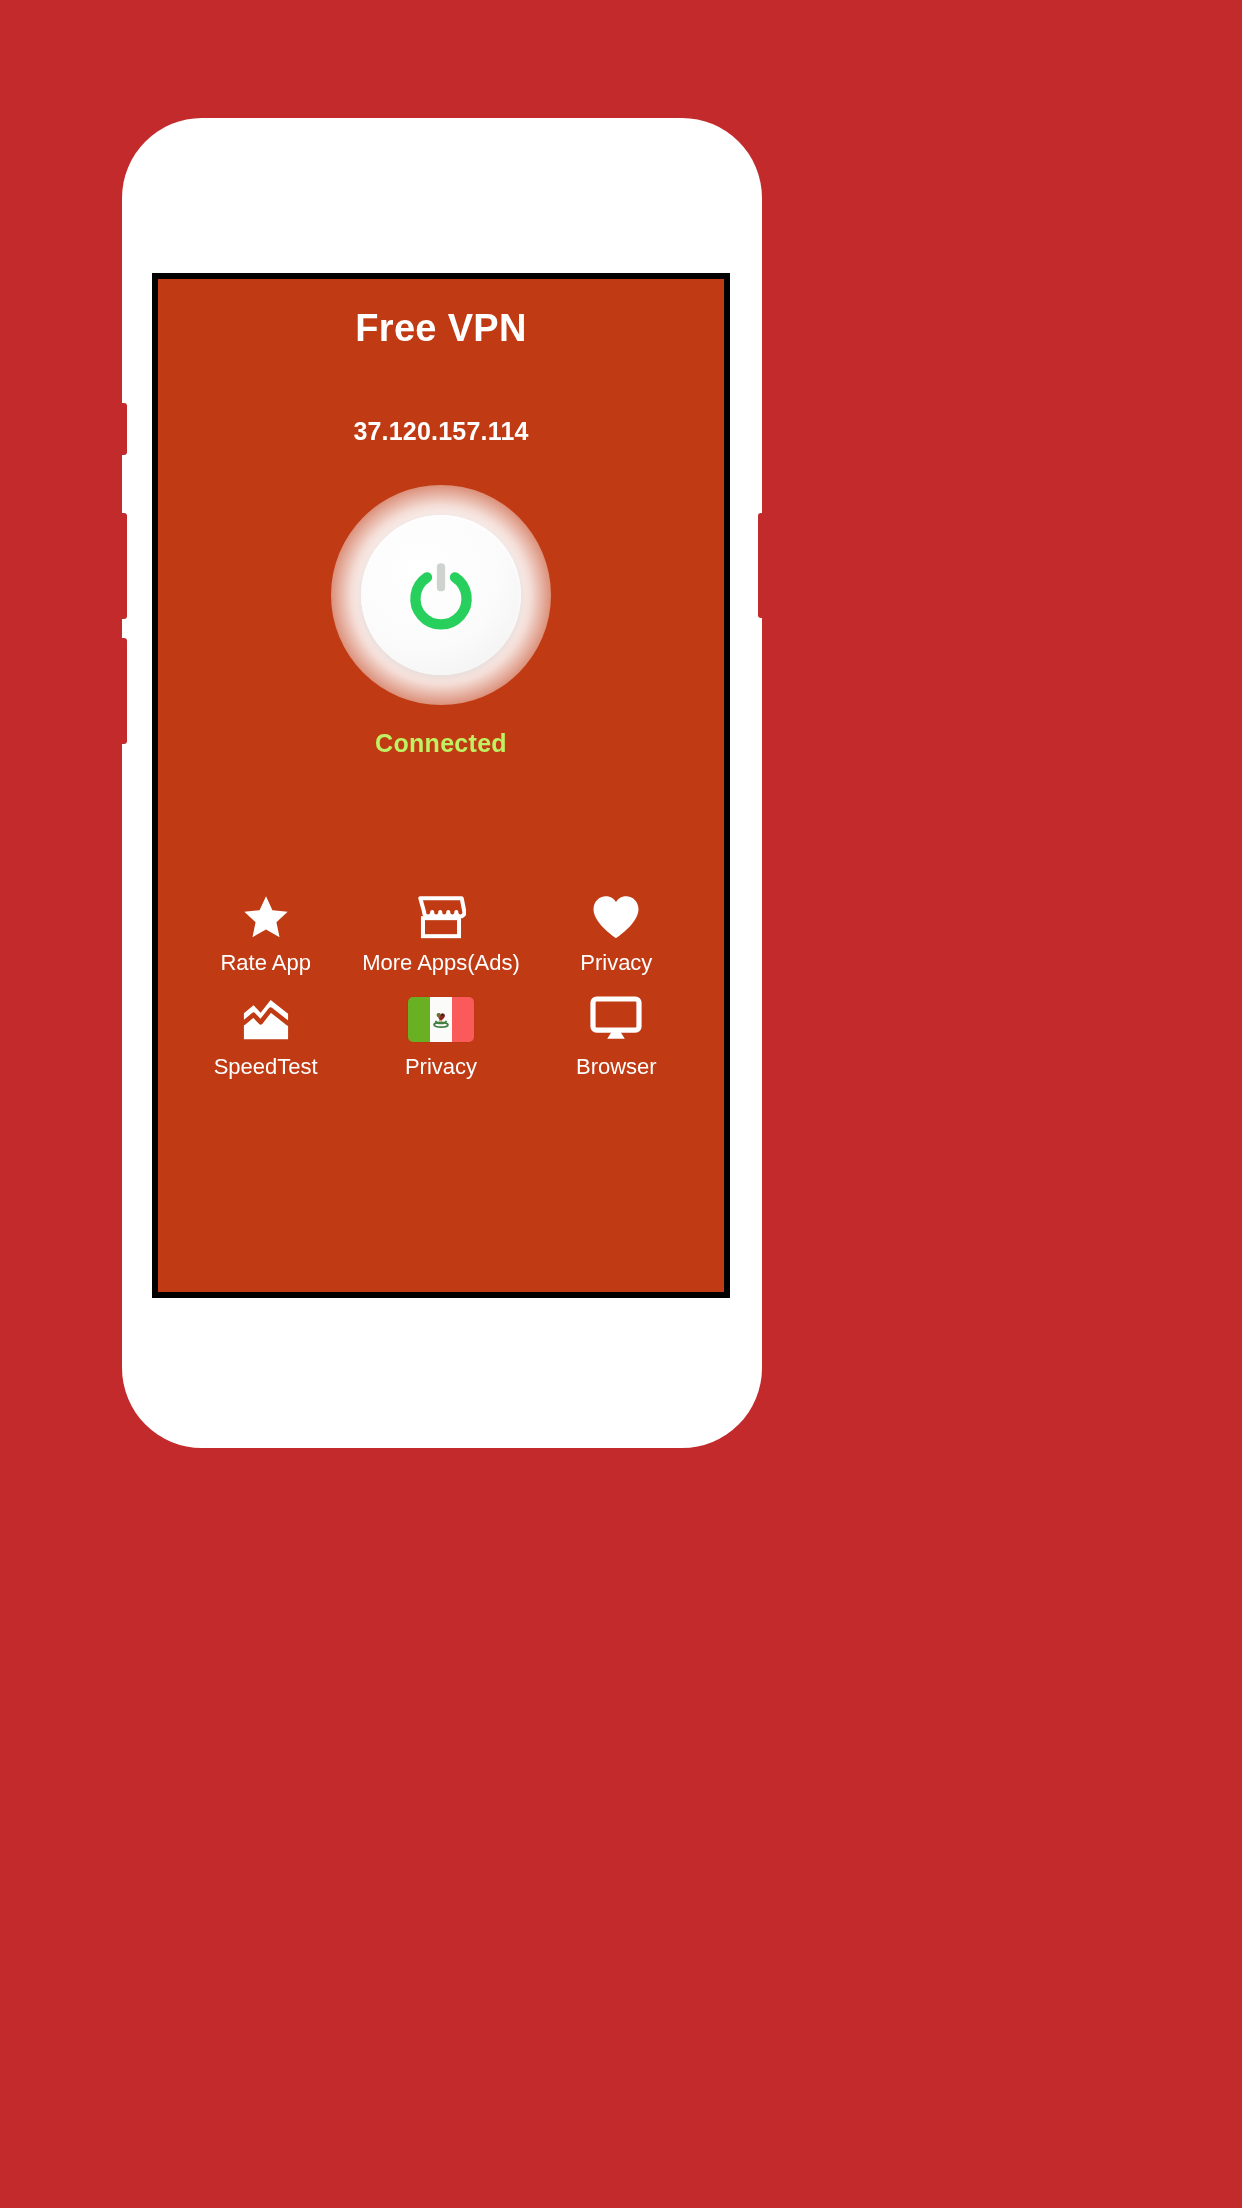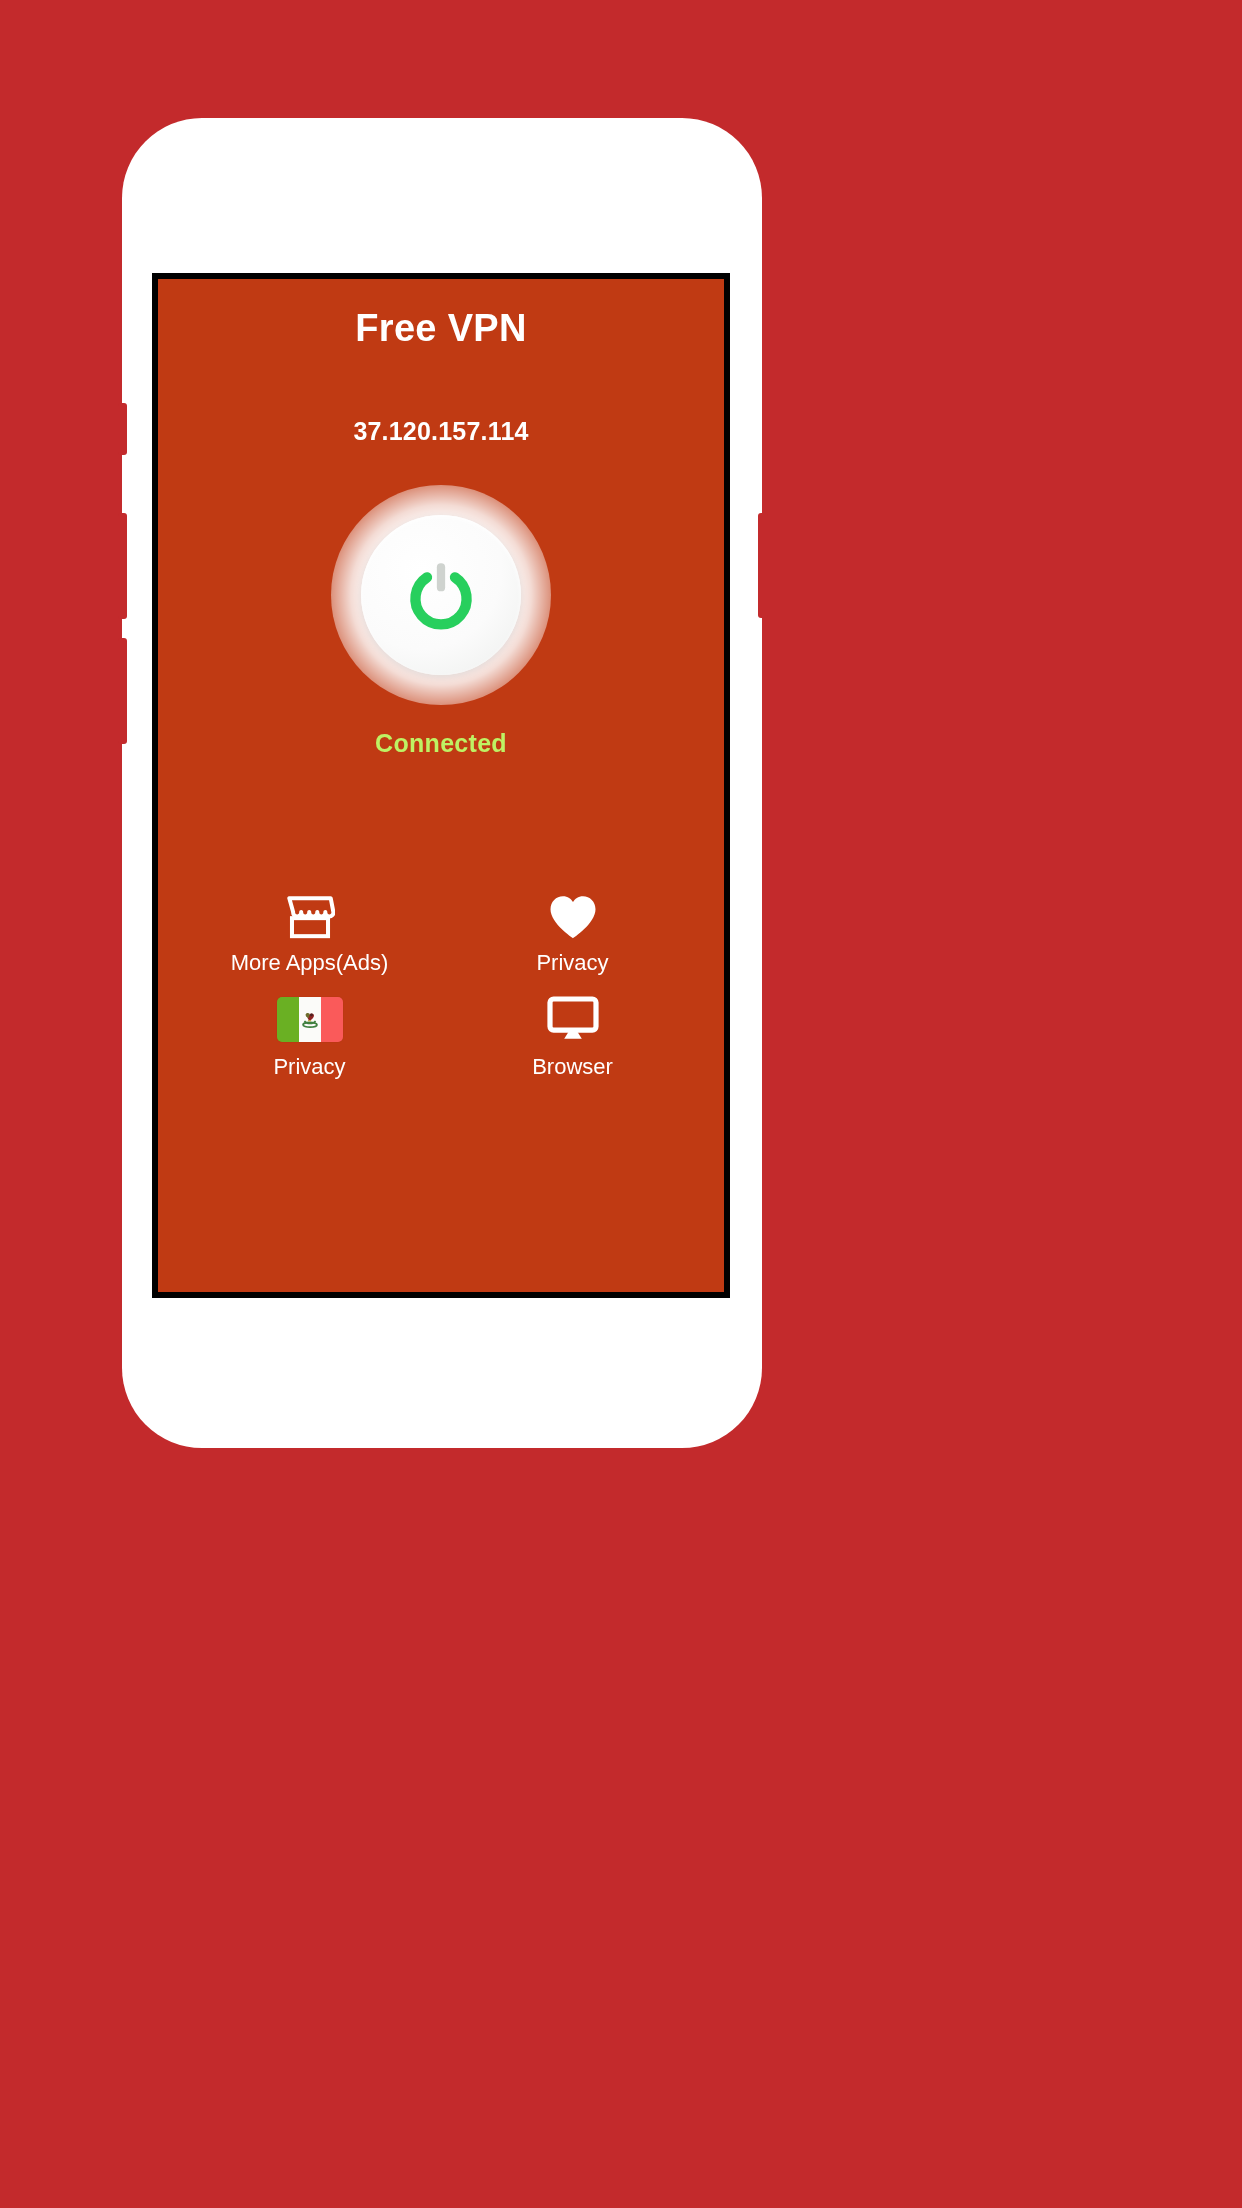--- a/index.html
+++ b/index.html
@@ -185,20 +185,28 @@
             </svg>
           </div>
         </div>
 
         <div id="connection-status">Connected</div>
 
         <div id="icon-grid">
 
           <div class="icon-row">
 
+            <div class="icon-cell">
+              <div class="icon-art">
+                <svg width="50" height="50" viewBox="0 0 24 24">
+                  <polygon points="12,2 15.1,8.7 22.4,9.5 17,14.5 18.5,21.7 12,18 5.5,21.7 7,14.5 1.6,9.5 8.9,8.7" fill="#ffffff"></polygon>
+                </svg>
+              </div>
+              <div class="icon-label">Rate App</div>
+            </div>
 
             <div class="icon-cell">
               <div class="icon-art">
                 <svg width="50" height="46" viewBox="0 0 26 24">
                   <path d="M2.2 2.2 H23.8 L25.2 9.4 a2.1 2.1 0 0 1 -2.1 2.3 a2.1 2.1 0 0 1 -2.1 -2.3
                            a2.1 2.1 0 0 1 -2.1 2.3 a2.1 2.1 0 0 1 -2.1 -2.3
                            a2.1 2.1 0 0 1 -2.1 2.3 a2.1 2.1 0 0 1 -2.1 -2.3
                            a2.1 2.1 0 0 1 -2.1 2.3 a2.1 2.1 0 0 1 -2.1 -2.3
                            a2.1 2.1 0 0 1 -2.1 2.3 a2.1 2.1 0 0 1 -2.1 -2.3 Z" fill="none" stroke="#ffffff" stroke-width="2.1" stroke-linejoin="round"></path>
                   <rect x="3.6" y="12.6" width="18.8" height="9.4" fill="none" stroke="#ffffff" stroke-width="2.1"></rect>
@@ -214,20 +222,29 @@
                            C12.9 2.3 14.5 1 16.8 1 C20.1 1 22.8 3.6 22.8 7.3 C22.8 14.1 12 21.2 12 21.2 Z" fill="#ffffff"></path>
                 </svg>
               </div>
               <div class="icon-label">Privacy</div>
             </div>
 
           </div>
 
           <div class="icon-row row2">
 
+            <div class="icon-cell">
+              <div class="icon-art">
+                <svg width="50" height="48" viewBox="0 0 26 25">
+                  <path d="M1.5 9.5 L6.5 5.3 L10.2 9.2 L15.4 2.6 L24.5 9.8 L24.5 23 L1.5 23 Z" fill="#ffffff"></path>
+                  <path d="M1.5 14.5 L6.5 10.3 L10.2 14.2 L15.4 7.6 L24.5 14.8" fill="none" stroke="#c03a13" stroke-width="2.4" stroke-linejoin="round" stroke-linecap="round"></path>
+                </svg>
+              </div>
+              <div class="icon-label">SpeedTest</div>
+            </div>
 
             <div class="icon-cell">
               <div class="icon-art">
                 <div class="flag">
                   <div class="band green"></div>
                   <div class="band white">
                     <svg class="flag-emblem" viewBox="0 0 24 24">
                       <ellipse cx="12" cy="18.3" rx="7.6" ry="2.6" fill="none" stroke="#3f7f3f" stroke-width="1.9"></ellipse>
                       <path d="M6 14 C8 18 16 18 18 14" fill="none" stroke="#3f7f3f" stroke-width="1.6"></path>
                       <path d="M11.4 7 C13.6 5 17 6 16.2 9 C15.6 11.4 13.4 13 11.6 14 C10 12.6 8.6 10.6 9.4 8.6 Z" fill="#8e2323"></path>

